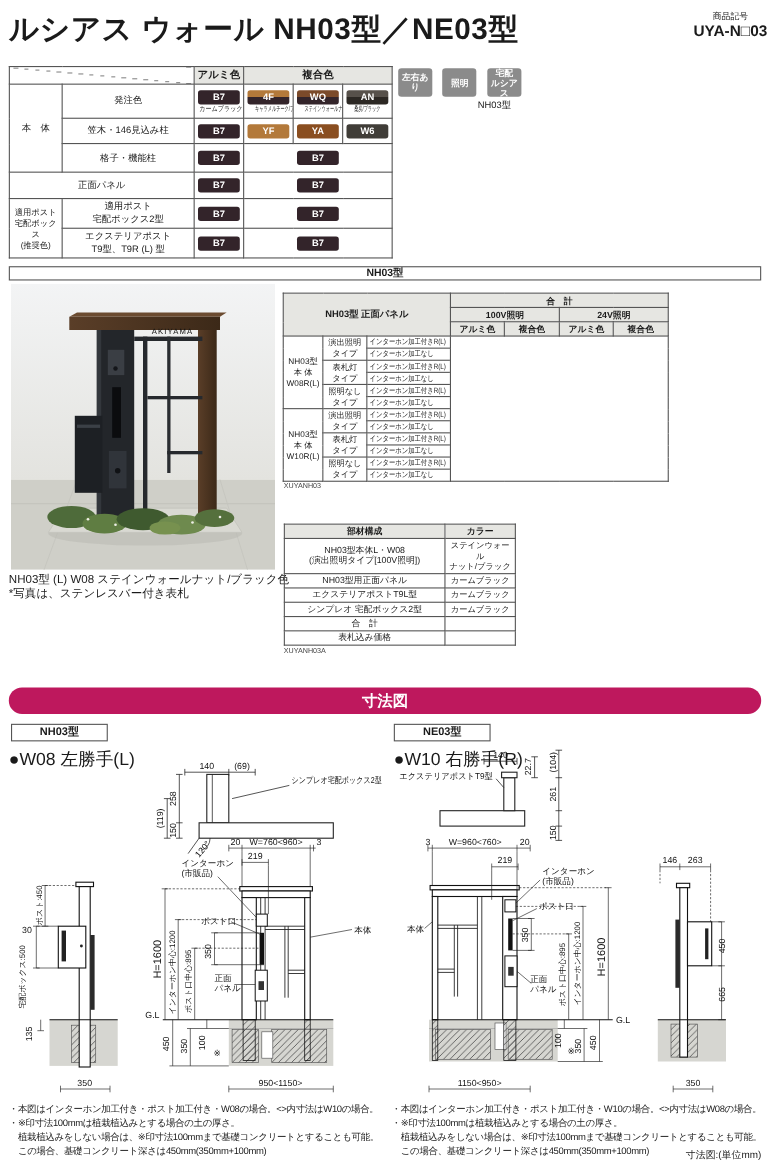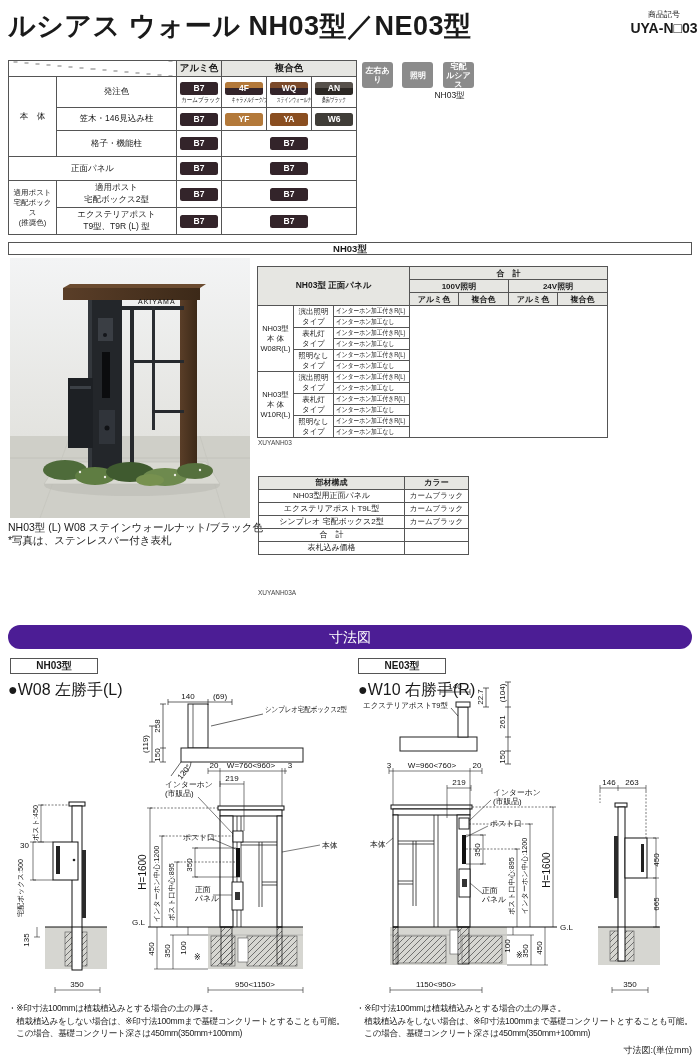--- a/index.html
+++ b/index.html
@@ -60,21 +60,21 @@
   .ptable .blank { border: 1px solid #555; background: #fff; }
   .smallcode { font-size: 6.5px; color: #444; }
 
   
   .parts { width: 210px; font-size: 8px; }
   .parts td { padding: 1px 2px; line-height: 9.5px; }
   .parts .hd { background: #e6e6e2; font-weight: bold; }
   .parts .cc { font-size: 7.5px; }
 
   
-  .orangebar { width: 684px; height: 24px; background: #4c1d95; border-radius: 12px; color: #fff; font-weight: normal; font-size: 14px; text-align: center; line-height: 24px; }
+  .orangebar { width: 684px; height: 24px; background: #be185d; border-radius: 12px; color: #fff; font-weight: bold; font-size: 14px; text-align: center; line-height: 24px; }
   .tagbox { width: 88px; height: 16px; border: 1.5px solid #555; text-align: center; font-size: 10px; font-weight: bold; line-height: 14px; }
   .sub { font-size: 16px; }
 
   .caption { font-size: 10.5px; line-height: 13px; }
   .notes { font-size: 8.6px; line-height: 12.5px; letter-spacing: -0.3px; width: 345px; }
   .unitnote { font-size: 9px; text-align: right; width: 132px; }
 
   
   svg text { font-family: "Liberation Sans", "DejaVu Sans", sans-serif; fill: #111; }
   .dim { font-size: 8px; }
@@ -305,20 +305,26 @@
 <table class="abs parts" style="left:258px; top:476px;">
   <colgroup>
       <col style="width:146px">
       <col style="width:64px">
     </colgroup>
   <tbody>
       <tr style="height:13px">
     <td class="hd">部材構成</td>
     <td class="hd">カラー</td>
   </tr>
+  <tr style="height:23px">
+        <td><span class="ml">NH03型本体L・W08
+(演出照明タイプ[100V照明])</span></td>
+        <td class="cc"><span class="ml">ステインウォール
+ナット/ブラック</span></td>
+      </tr>
   <tr style="height:13px">
         <td>NH03型用正面パネル</td>
         <td class="cc">カームブラック</td>
       </tr>
   <tr style="height:13px">
         <td>エクステリアポストT9L型</td>
         <td class="cc">カームブラック</td>
       </tr>
   <tr style="height:13px">
         <td>シンプレオ 宅配ボックス2型</td>
@@ -645,22 +651,24 @@
     </g>
   </g>
   <text class="dim" x="257" y="107" text-anchor="middle">146</text>
   <text class="dim" x="280" y="107" text-anchor="middle">263</text>
   <text class="dim" x="307" y="182" text-anchor="middle" transform="rotate(-90 307 182)">450</text>
   <text class="dim" x="307" y="226" text-anchor="middle" transform="rotate(-90 307 226)">665</text>
   <text class="dim" x="278" y="309" text-anchor="middle">350</text>
 </svg>
 
 <div class="abs notes" style="left:8px; top:1002px;">
+  <div>・本図はインターホン加工付き・ポスト加工付き・W08の場合。&lt;&gt;内寸法はW10の場合。</div>
   <div>・※印寸法100mmは植栽植込みとする場合の土の厚さ。</div>
   <div>　植栽植込みをしない場合は、※印寸法100mmまで基礎コンクリートとすることも可能。</div>
   <div>　この場合、基礎コンクリート深さは450mm(350mm+100mm)</div>
 </div>
 <div class="abs notes" style="left:356px; top:1002px; width:338px;">
+  <div>・本図はインターホン加工付き・ポスト加工付き・W10の場合。&lt;&gt;内寸法はW08の場合。</div>
   <div>・※印寸法100mmは植栽植込みとする場合の土の厚さ。</div>
   <div>　植栽植込みをしない場合は、※印寸法100mmまで基礎コンクリートとすることも可能。</div>
   <div>　この場合、基礎コンクリート深さは450mm(350mm+100mm)</div>
 </div>
 <div class="abs unitnote" style="left:560px; top:1044px;">寸法図:(単位mm)</div>
 
 </body></html>

